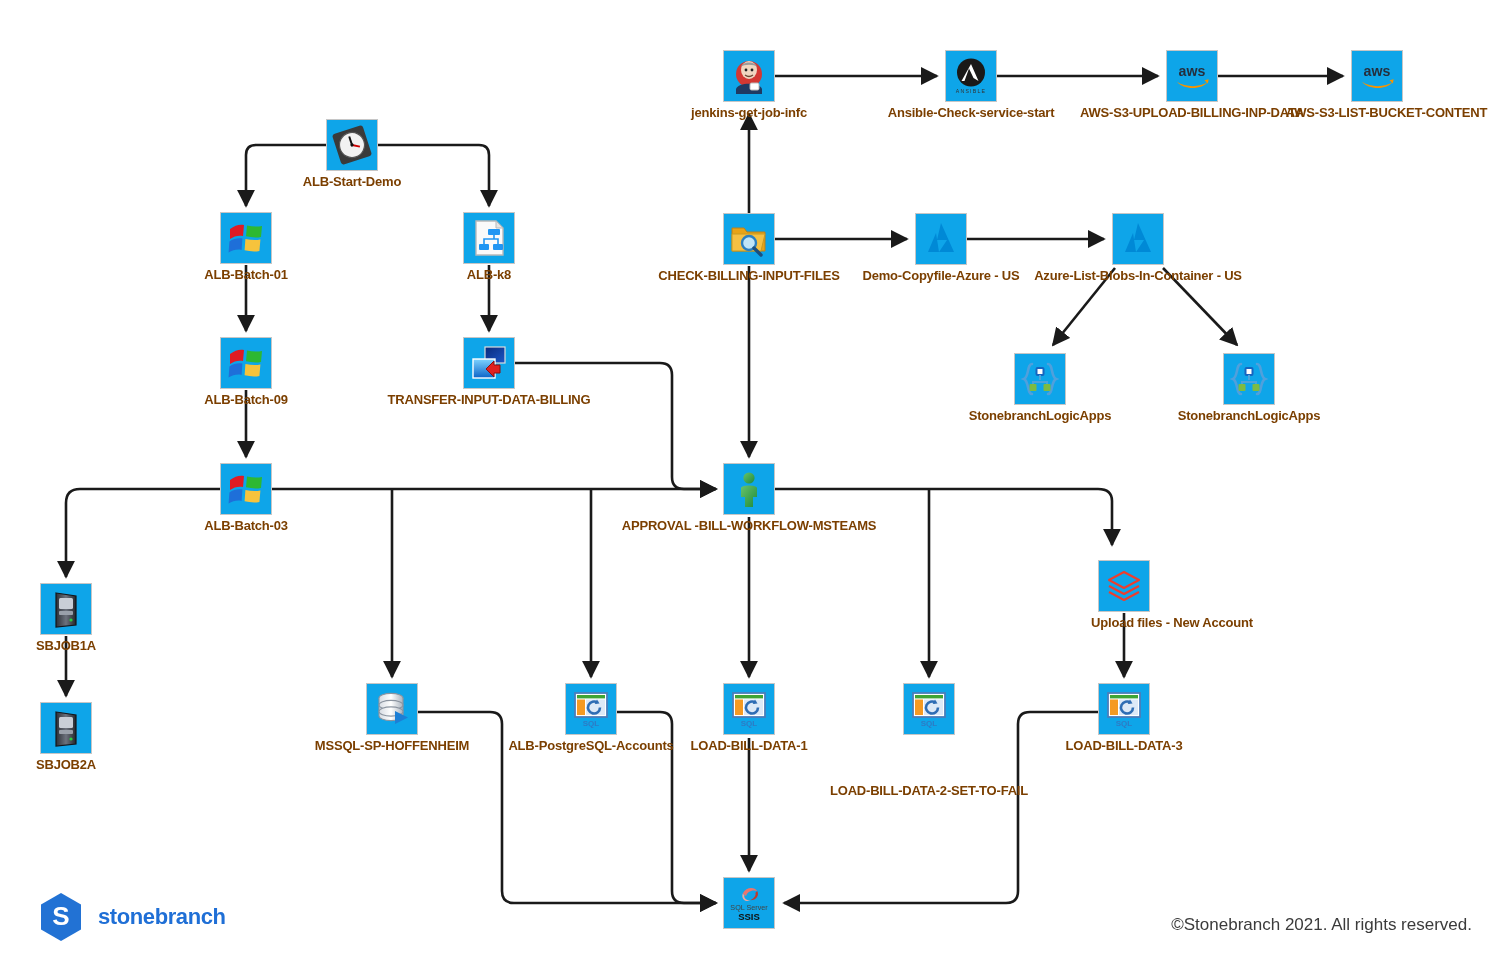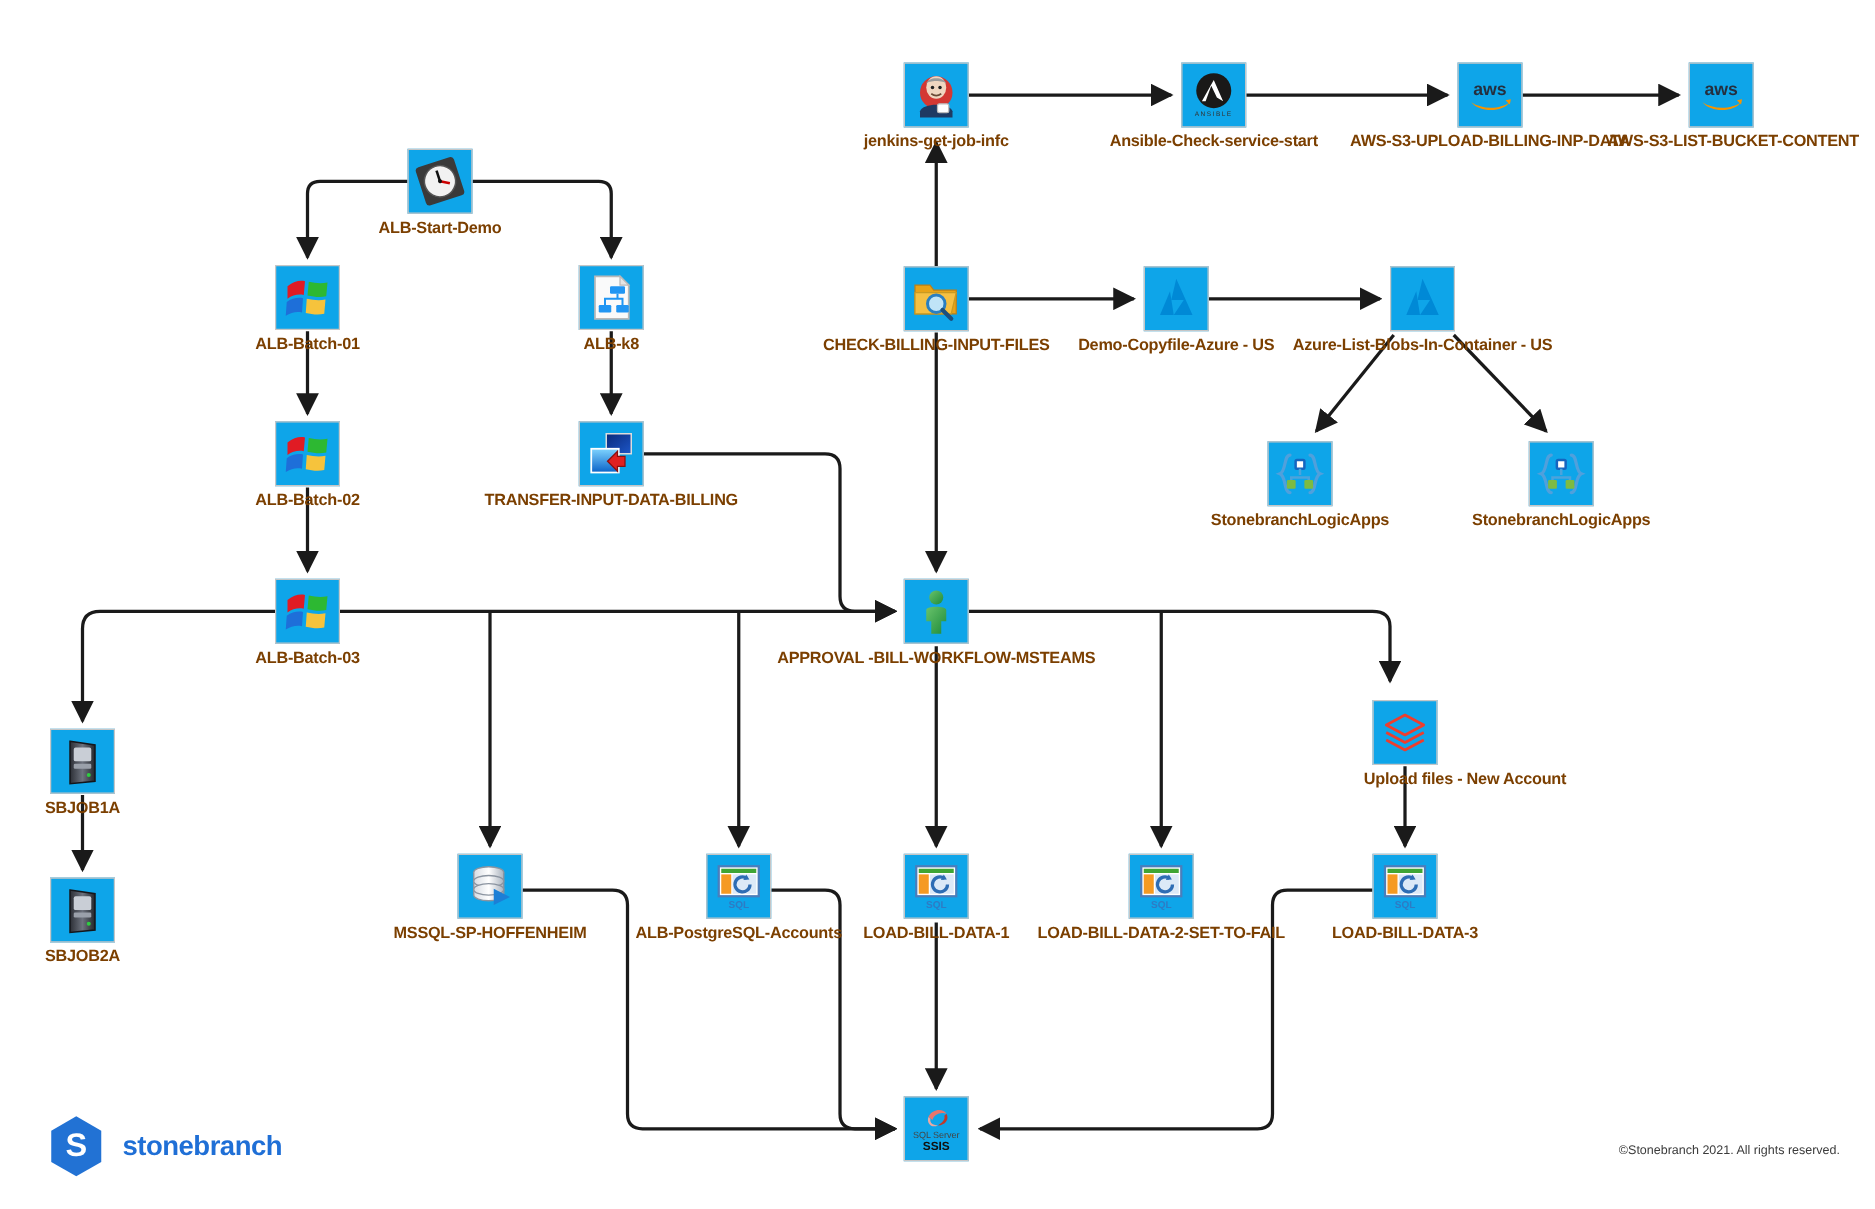--- a/index.html
+++ b/index.html
@@ -15,21 +15,21 @@
   .node .lbl{
     position:absolute;top:30px;left:50%;transform:translateX(-50%);
     white-space:nowrap;font-size:13px;font-weight:bold;color:#7B3F00;
     letter-spacing:-0.2px;line-height:13px;
   }
   .ico{width:40px;height:40px;display:block;}
   
   #logo{position:absolute;left:38px;top:892px;display:flex;align-items:center;gap:14px;}
   #logo .hex{width:46px;height:50px;position:relative;}
   #logo .word{font-size:22px;font-weight:bold;color:#1f6fd6;letter-spacing:-0.4px;}
-  #copyright{position:absolute;right:28px;top:915px;font-size:10px;color:#3b3b3b;}
+  #copyright{position:absolute;right:28px;top:915px;font-size:17px;color:#3b3b3b;}
 </style>
 </head>
 <body>
 
 <div id="canvas">
 
   <svg id="edges" viewBox="0 0 1500 967">
     <defs>
       <marker id="ah" viewBox="0 0 10 10" refX="9" refY="5" markerWidth="7" markerHeight="7" orient="auto-start-reverse">
         <path d="M0,0 L10,5 L0,10 z" fill="#1a1a1a"></path>
@@ -121,21 +121,21 @@
       </div>
       <div class="node" style="left: 246px; top: 363px;">
         <div class="box">
           <svg class="ico" viewBox="0 0 40 40">
       <path d="M4,11 C9,7 14,6 18,7 L17,18 C13,17 8,18 4,21 Z" fill="#E01B24"></path>
       <path d="M21,7.4 C26,8.6 31,9 36,8 L35,19 C30,20 25,19.4 20,18.3 Z" fill="#2DB832"></path>
       <path d="M3.4,23.5 C7.4,20.6 12.4,19.6 16.4,20.5 L15.6,32 C11.6,31 6.6,32 2.6,34.6 Z" fill="#1E6FD9"></path>
       <path d="M19.4,21 C24.4,22 29.4,22.6 34.4,21.6 L33.4,33 C28.4,34 23.4,33.4 18.6,32.3 Z" fill="#F6C33C"></path>
       </svg>
         </div>
-        <div class="lbl" style="color: rgb(123, 63, 0);">ALB-Batch-02</div>
+        <div class="lbl" style="color: rgb(123, 63, 0);">ALB-Batch-09</div>
       </div>
       <div class="node" style="left: 489px; top: 363px;">
         <div class="box">
           <svg class="ico" viewBox="0 0 40 40">
       <defs>
               <linearGradient id="gfta" x1="0" y1="0" x2="1" y2="1">
         <stop offset="0" stop-color="#0a2a7a"></stop>
                 <stop offset="1" stop-color="#1c56c8"></stop>
               </linearGradient>
       <linearGradient id="gftb" x1="0" y1="0" x2="0" y2="1">
@@ -378,21 +378,21 @@
           <svg class="ico" viewBox="0 0 40 40">
       <rect x="4" y="4" width="32" height="24" fill="#ffffff" stroke="#4A7EBB" stroke-width="1.8"></rect>
       <rect x="6" y="6" width="28" height="3.4" fill="#3FA535"></rect>
       <rect x="6" y="10.5" width="8" height="15.5" fill="#F59A22"></rect>
       <rect x="15" y="10.5" width="19" height="15.5" fill="#DCE9F7"></rect>
       <path d="M29,18.5 a6,6 0 1 1 -2.4,-4.8" fill="none" stroke="#2E6DB4" stroke-width="2.6"></path>
       <path d="M26,10.5 l2.5,4 l-4.8,0.4 Z" fill="#2E6DB4"></path>
       <text x="20" y="37" text-anchor="middle" font-family="Liberation Sans, sans-serif" font-size="8" font-weight="bold" fill="#2E7BC4">SQL</text>
       </svg>
         </div>
-        <div class="lbl" style="color: rgb(123, 63, 0);">LOAD-BILL-DATA-2-SET-TO-FAIL</div>
+        <div class="lbl" style="color: rgb(123, 63, 0); margin-top: 45px;">LOAD-BILL-DATA-2-SET-TO-FAIL</div>
       </div>
       <div class="node" style="left: 1124px; top: 709px;">
         <div class="box">
           <svg class="ico" viewBox="0 0 40 40">
       <rect x="4" y="4" width="32" height="24" fill="#ffffff" stroke="#4A7EBB" stroke-width="1.8"></rect>
       <rect x="6" y="6" width="28" height="3.4" fill="#3FA535"></rect>
       <rect x="6" y="10.5" width="8" height="15.5" fill="#F59A22"></rect>
       <rect x="15" y="10.5" width="19" height="15.5" fill="#DCE9F7"></rect>
       <path d="M29,18.5 a6,6 0 1 1 -2.4,-4.8" fill="none" stroke="#2E6DB4" stroke-width="2.6"></path>
       <path d="M26,10.5 l2.5,4 l-4.8,0.4 Z" fill="#2E6DB4"></path>

